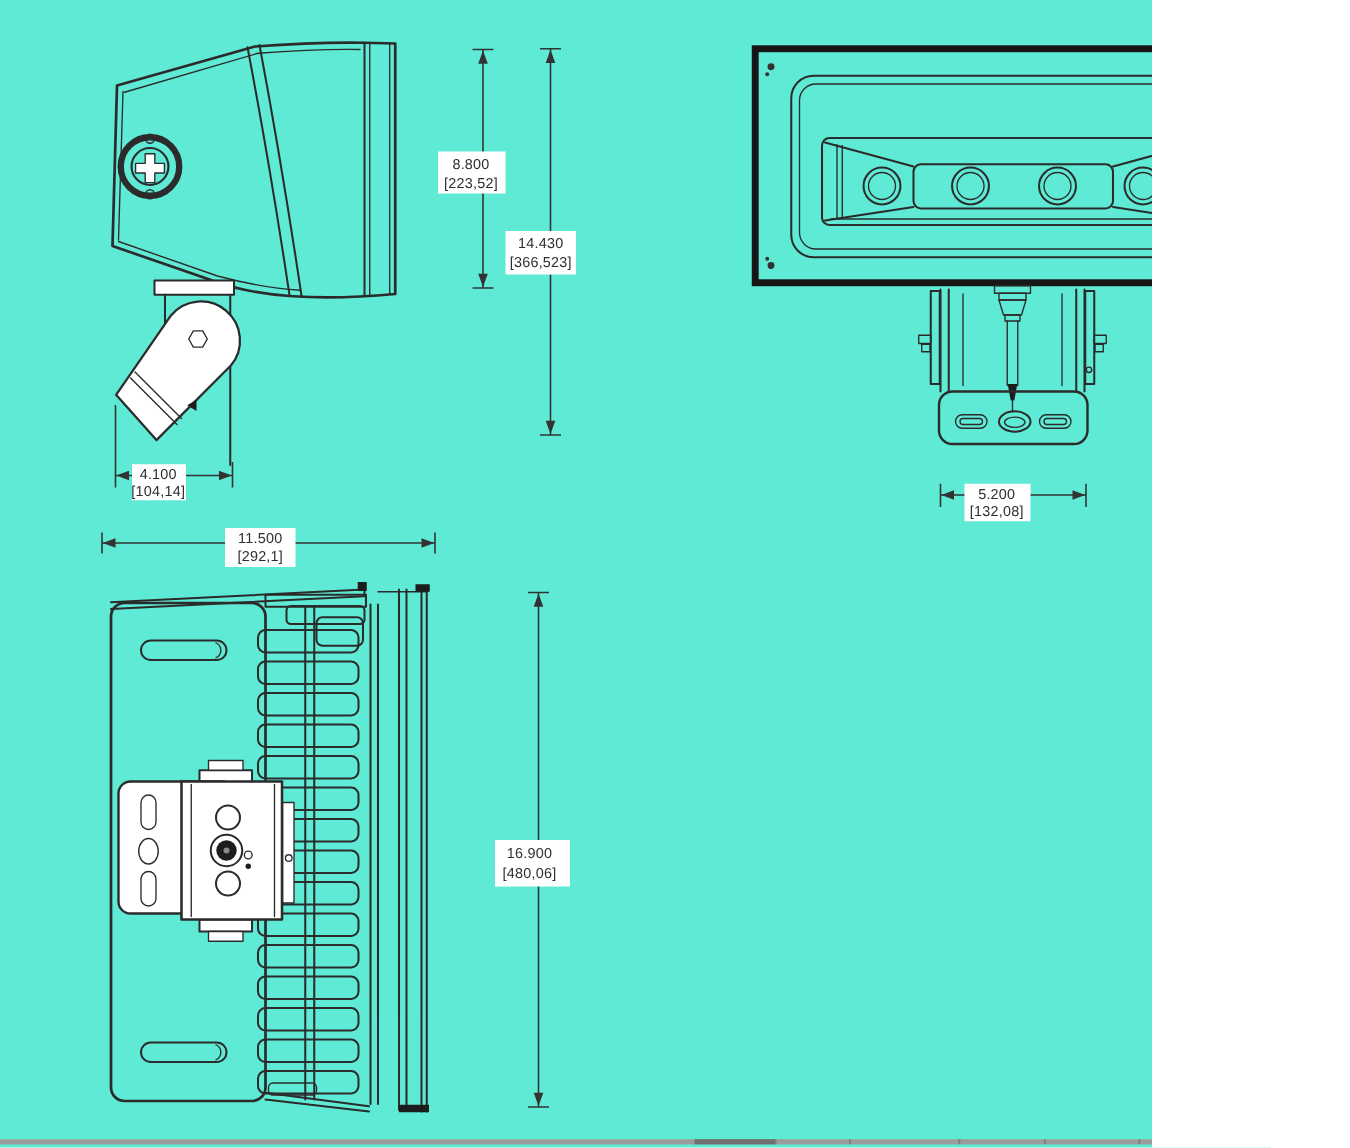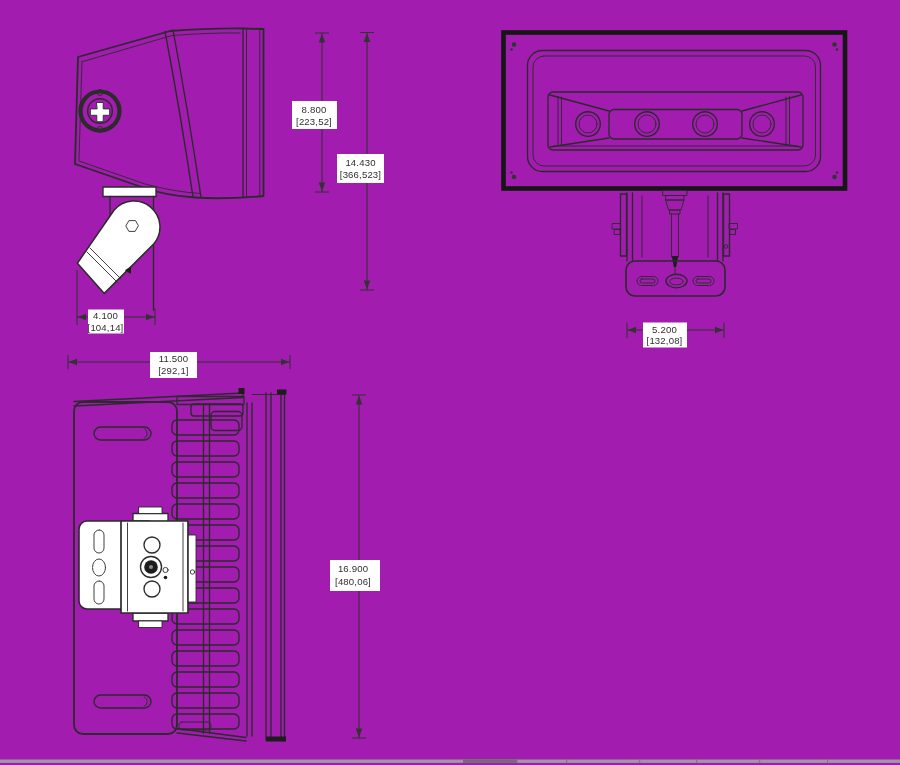--- a/index.html
+++ b/index.html
@@ -1,16 +1,16 @@
 <!DOCTYPE html>
 <html><head>
 <meta charset="utf-8">
 <style>
   html,body{margin:0;padding:0;background:#fff;}
-  .canvas{position:relative;width:900px;height:765px;background:#a21caf;overflow:hidden;
+  .canvas{position:relative;width:768px;height:765px;background:#5eead4;overflow:hidden;
           font-family:"Liberation Sans",sans-serif;}
   svg{position:absolute;left:0;top:0;}
   .ln{fill:none;stroke:#2b2b2b;stroke-width:1.35;stroke-linecap:round;stroke-linejoin:round}
   .tn{stroke-width:0.9}
   .tk{stroke-width:1.8}
   .hv{fill:none;stroke:#161616;stroke-width:4.6}
   .wf{fill:#ffffff}
   .dk{fill:#1d1d1d;stroke:none}
   .dm{fill:none;stroke:#333333;stroke-width:1.05;stroke-linecap:butt}
   .ah{fill:#333333;stroke:none}

